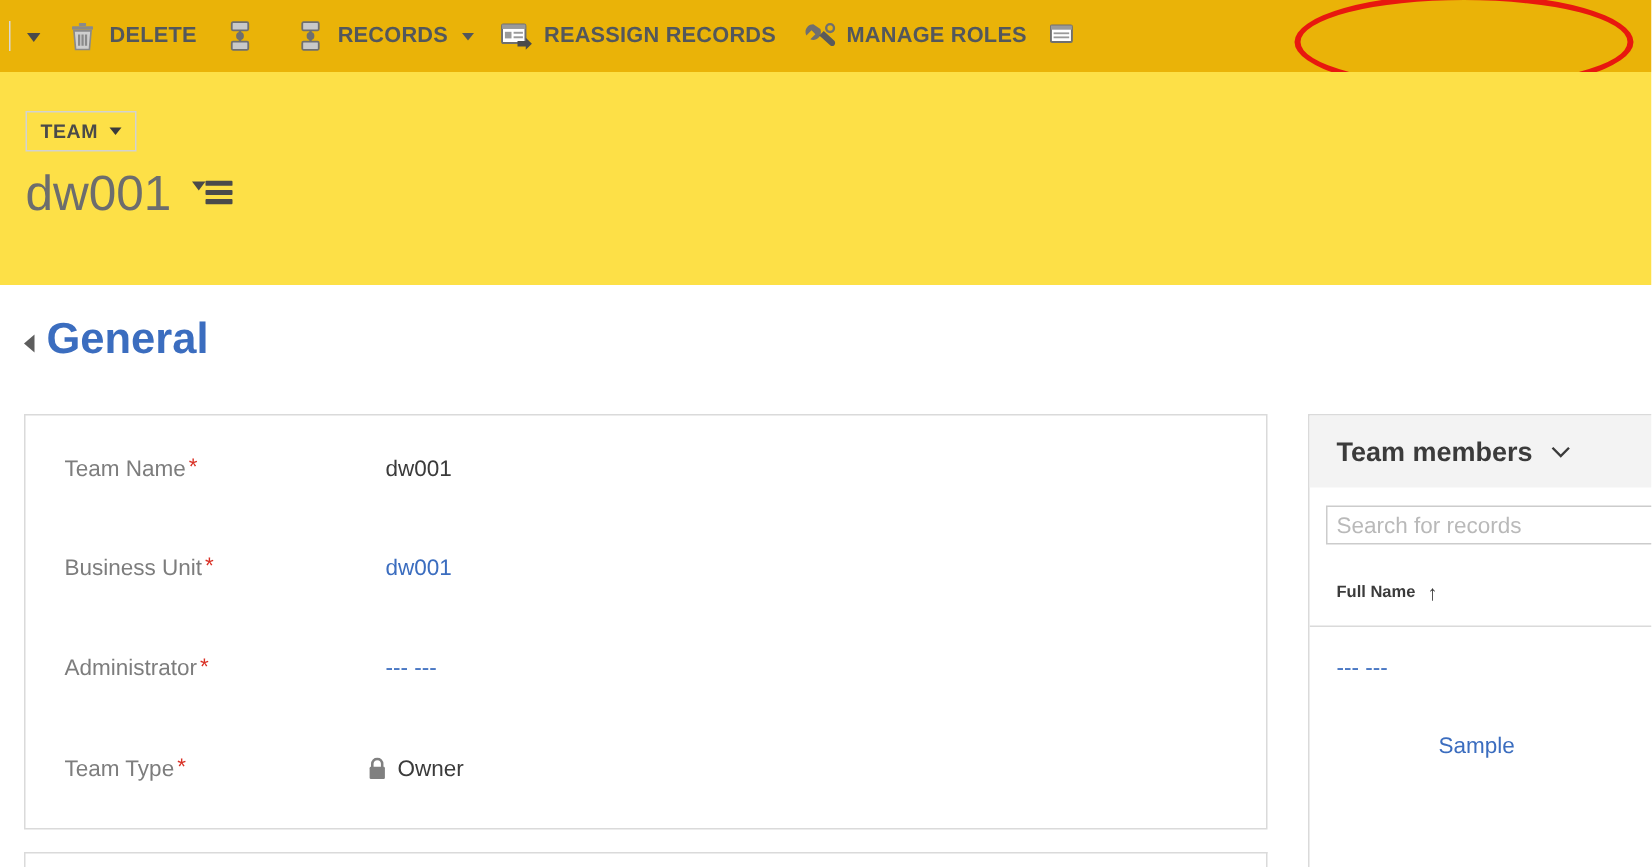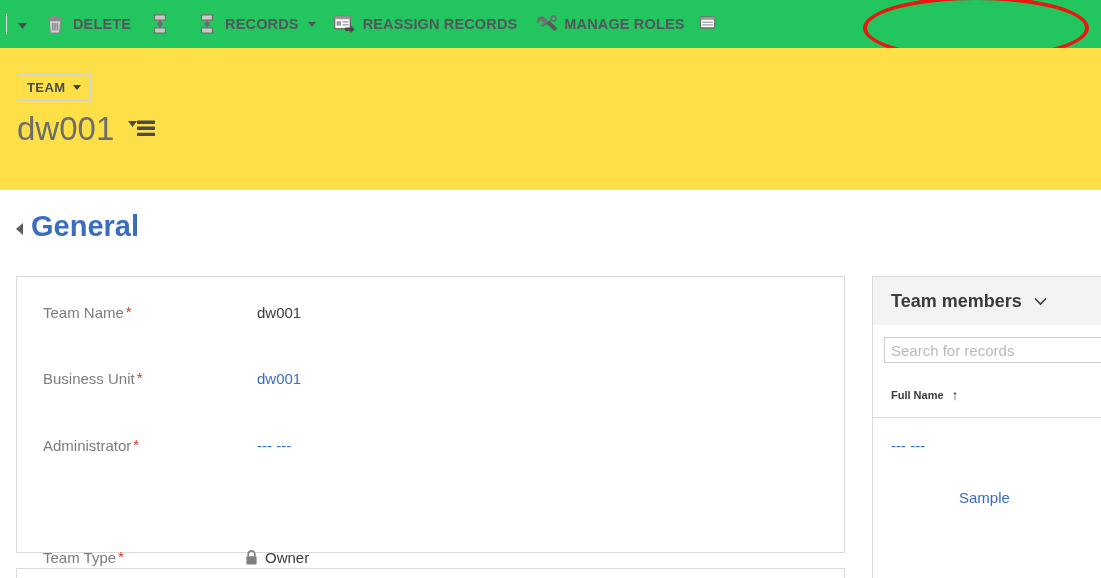--- a/index.html
+++ b/index.html
@@ -14,21 +14,21 @@
     overflow: hidden;
     position: relative;
   }
 
   
   #command-bar {
     position: absolute;
     left: 0; top: 0;
     width: 1101px;
     height: 48px;
-    background: #22c55e;
+    background: #eab308;
     display: flex;
     align-items: center;
     white-space: nowrap;
     overflow: hidden;
   }
   .cmd-separator {
     width: 1px;
     height: 20px;
     background: #d8d8d8;
     margin-left: 6px;
@@ -461,21 +461,21 @@
     <div class="field-row" style="top:86px;">
       <span class="field-label"><span>Business Unit</span><span class="req-star">*</span></span>
       <span class="field-value link">dw001</span>
     </div>
 
     <div class="field-row" style="top:153px;">
       <span class="field-label"><span>Administrator</span><span class="req-star">*</span></span>
       <span class="field-value link">--- ---</span>
     </div>
 
-    <div class="field-row" style="top:220px;margin-top:45px;">
+    <div class="field-row" style="top:220px;">
       <span class="field-label"><span>Team Type</span><span class="req-star">*</span></span>
       <span class="field-value text" style="left:228px;">
         <span class="lock-glyph">
           <svg width="13" height="15" viewBox="0 0 13 15">
             <path d="M3.2 6.5 L3.2 4.3 C3.2 2.3 4.6 0.9 6.5 0.9 C8.4 0.9 9.8 2.3 9.8 4.3 L9.8 6.5" fill="none" stroke="#808080" stroke-width="1.7"></path>
             <rect x="1.4" y="6.2" width="10.2" height="8.2" rx="0.9" fill="#808080"></rect>
           </svg>
         </span>
         <span>Owner</span>
       </span>

